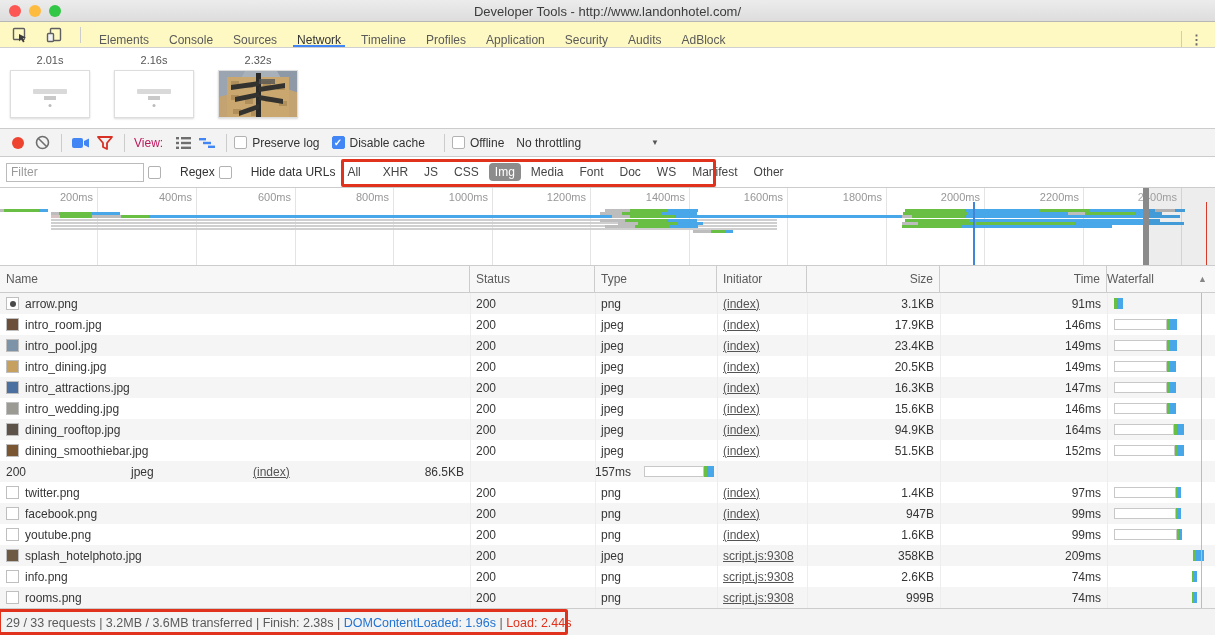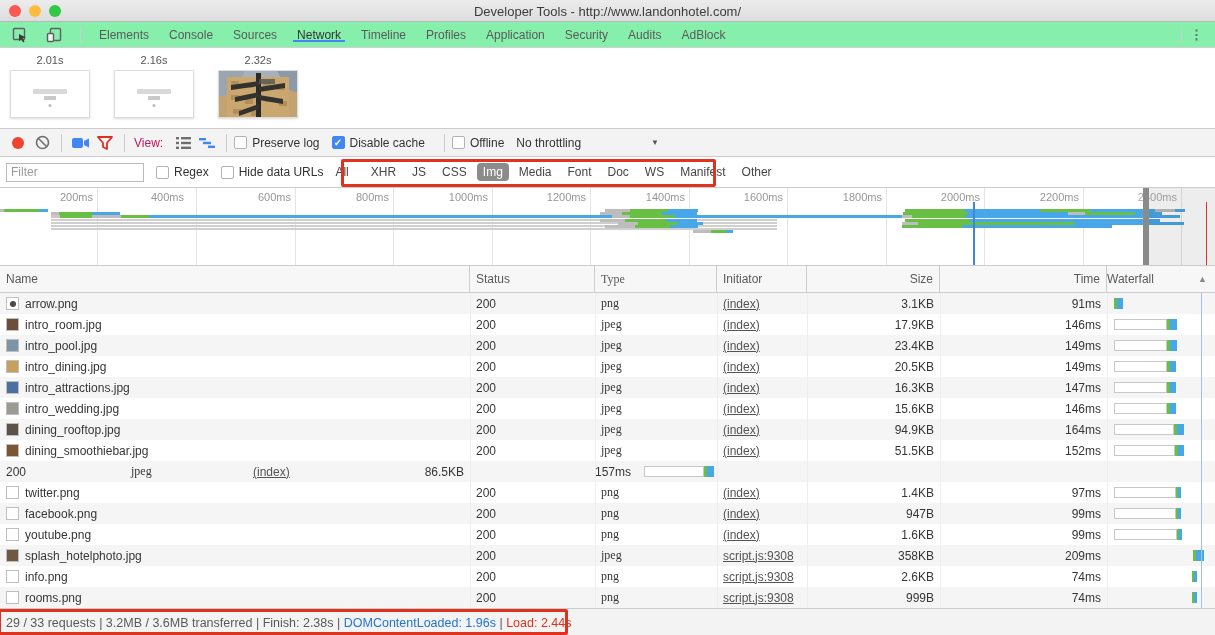--- a/index.html
+++ b/index.html
@@ -9,22 +9,22 @@
 
   
   .titlebar { position:relative; height:22px; background:linear-gradient(#ececec,#dddddd);
     border-bottom:1px solid #b7b7b7; }
   .lights { position:absolute; left:9px; top:5px; display:flex; gap:8px; }
   .light { width:12px; height:12px; border-radius:50%; }
   .win-title { position:absolute; left:0; right:0; top:4px; text-align:center;
     font-size:13px; color:#3c3c3c; }
 
   
-  .tabbar { position:relative; height:26px; background:#86efac; border-bottom:1px solid #d0d0d0;
-    display:flex; align-items:center; }
+  .tabbar { position:relative; height:26px; background:#fef9c3; border-bottom:1px solid #d0d0d0;
+    display:flex; align-items:flex-end; }
   .tb-icons { display:flex; align-items:center; padding:0 4px 0 8px; gap:10px; }
   .tb-sep { width:1px; height:16px; background:#ccc; align-self:center; margin:0 4px; }
   .tabs { display:flex; align-items:stretch; }
   .tab { display:flex; align-items:center; padding:0 10px; font-size:12px; color:#5a5a5a;
     position:relative; cursor:default; }
   .tab.active { color:#333; }
   .tab.active::after { content:""; position:absolute; left:6px; right:6px; bottom:0;
     height:2px; background:#4285f4; }
   .tb-right { margin-left:auto; display:flex; align-items:center; padding-right:8px; }
   .more-dots { color:#6b6b6b; font-size:13px; letter-spacing:0; line-height:1;
@@ -59,21 +59,21 @@
   .view-label { margin:0 8px 0 2px; color:#be185d; }
   .throttle { display:flex; align-items:center; gap:70px; }
   .dd-arrow { font-size:8px; color:#555; }
 
   
   .filterbar { position:relative; height:31px; background:#fff; border-bottom:1px solid #ccc;
     display:flex; align-items:center; padding:0 6px; font-size:12px; color:#333; }
   .filter-input { width:138px; height:19px; border:1px solid #bbb; font-size:12px;
     padding:0 4px; color:#333; font-family:"Liberation Sans",sans-serif; }
   .filter-input::placeholder { color:#9a9a9a; }
-  .fb-ctrl { display:flex; align-items:flex-end; margin-left:12px; }
+  .fb-ctrl { display:flex; align-items:flex-end; margin-left:4px;gap:14px; }
   .all-label { margin-left:12px; color:#454545; }
   .ftypes { display:flex; align-items:center; margin-left:16px; gap:4px; }
   .ftype { padding:2px 6px; border-radius:4px; color:#454545; cursor:default; }
   .ftype.active { background:#8c8c8c; color:#fff; }
   .redbox { position:absolute; border:3px solid #e0321c; border-radius:2px; pointer-events:none; }
 
   
   .overview { position:relative; height:78px; background:#fff; border-bottom:1px solid #ccc;
     overflow:hidden; }
   .ov-grid { position:absolute; top:0; bottom:0; width:1px; background:#e4e4e4; }
@@ -94,21 +94,21 @@
   .sort-tri { position:absolute; right:8px; font-size:9px; color:#868686; }
   .tbody { position:relative; height:315px; background:#fff; overflow:hidden; }
   .col-sep { position:absolute; top:0; bottom:0; width:1px; background:#ededed; }
   .row { position:relative; height:21px; display:flex; font-size:12px; color:#363636;
     align-items:center; }
   .row.odd { background:#f5f5f5; }
   .cell { padding:0 6px; height:21px; display:flex; align-items:center; overflow:hidden;
     white-space:nowrap; flex:none; }
   .c-name { width:470px; gap:6px; }
   .c-status { width:125px; }
-  .c-type { width:122px;font-family:Liberation Serif, serif; }
+  .c-type { width:122px; }
   .c-init { width:90px; }
   .c-size { width:133px; justify-content:flex-end; }
   .c-time { width:167px; justify-content:flex-end; }
   .c-wf { width:108px; position:relative; padding:0; }
   .rowthumb { width:13px; height:13px; border:1px solid #bfbfbf; background:#fff; flex:none;
     position:relative; }
   .rowthumb .dot { position:absolute; left:3px; top:3px; width:6px; height:6px;
     border-radius:50%; background:#4a4a4a; }
   .init-link { color:#545454; text-decoration:underline; cursor:pointer; }
   .wf-seg { position:absolute; top:5px; height:11px; }
@@ -308,21 +308,21 @@
         <span class="ftype">Manifest</span>
         <span class="ftype">Other</span>
       </span>
     <span class="redbox" style="left:341px; top:2px; width:375px; height:28px;"></span>
   </div>
 
   <div class="overview" id="overview">
       <div class="ov-grid" style="left: 97px;"></div>
       <div class="ov-label" style="left: 97px;">200ms</div>
       <div class="ov-grid" style="left: 196px;"></div>
-      <div class="ov-label" style="left: 188px;">400ms</div>
+      <div class="ov-label" style="left: 196px;">400ms</div>
       <div class="ov-grid" style="left: 295px;"></div>
       <div class="ov-label" style="left: 295px;">600ms</div>
       <div class="ov-grid" style="left: 393px;"></div>
       <div class="ov-label" style="left: 393px;">800ms</div>
       <div class="ov-grid" style="left: 492px;"></div>
       <div class="ov-label" style="left: 492px;">1000ms</div>
       <div class="ov-grid" style="left: 590px;"></div>
       <div class="ov-label" style="left: 590px;">1200ms</div>
       <div class="ov-grid" style="left: 689px;"></div>
       <div class="ov-label" style="left: 689px;">1400ms</div>

